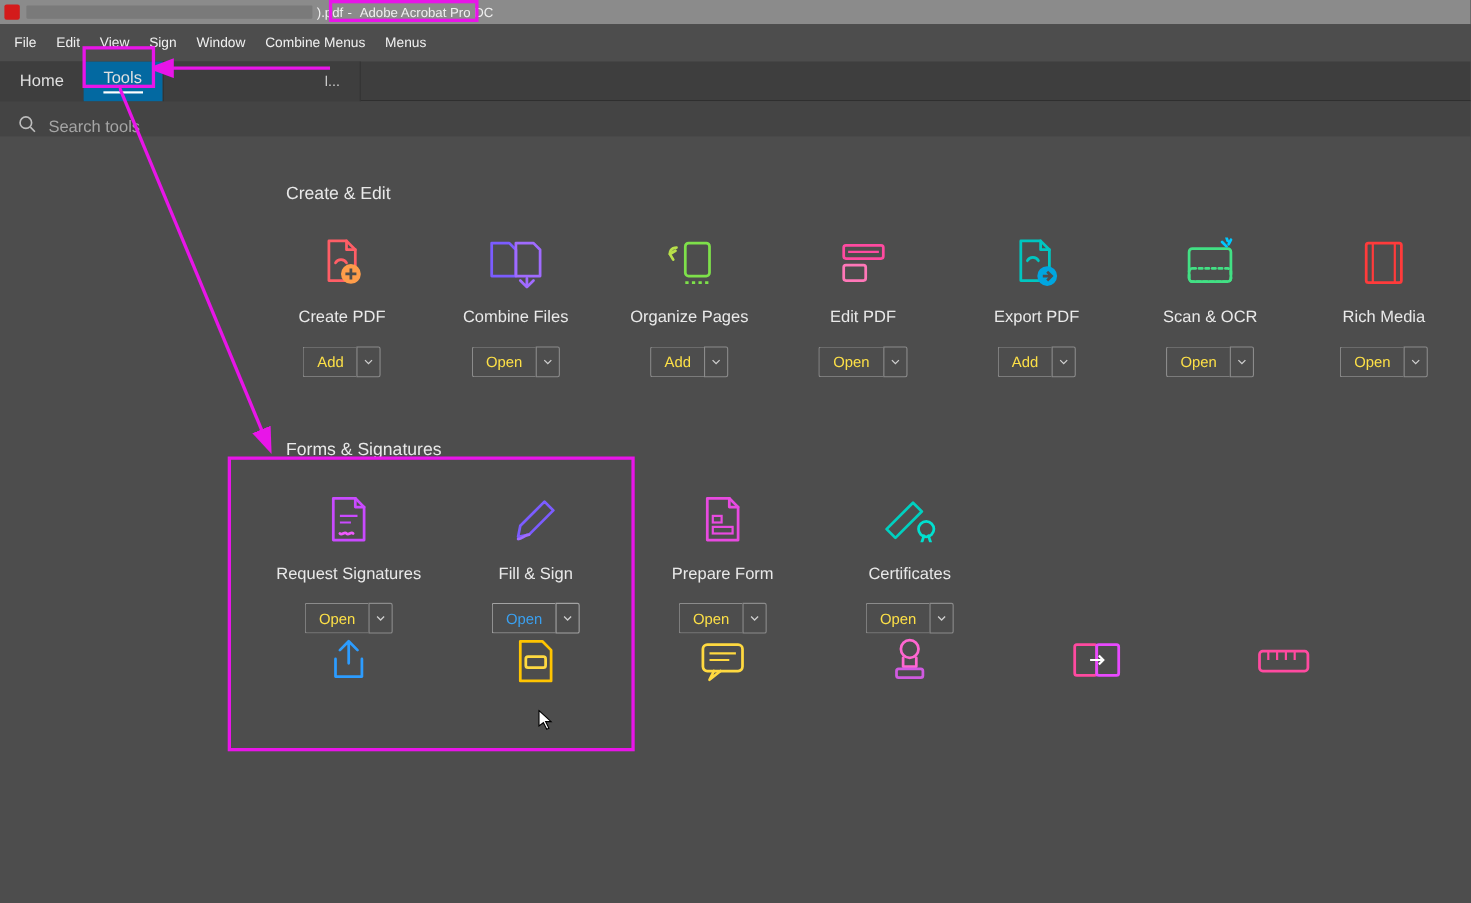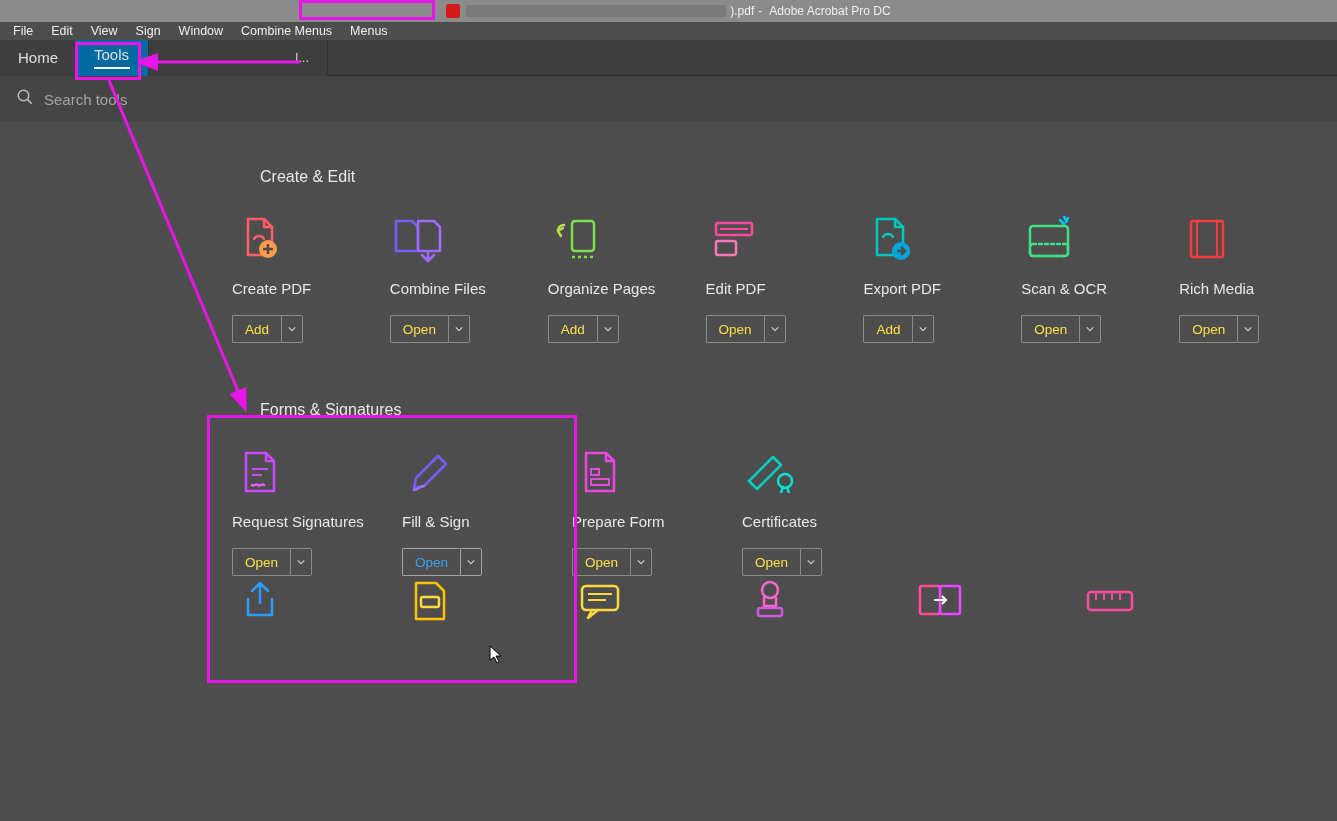--- a/index.html
+++ b/index.html
@@ -1,45 +1,45 @@
 <!DOCTYPE html>
 <html><head>
 <meta charset="utf-8">
 <style>
   * { box-sizing: border-box; margin: 0; padding: 0; }
   html, body { width: 1337px; height: 821px; overflow: hidden; font-family: "Segoe UI", Arial, sans-serif; background:#4d4d4d; }
   
-  .titlebar { height:22px; background:#8b8b8b; display:flex; align-items:center; padding:0 4px; color:#e5e5e5; font-size:12px;justify-content:center; }
+  .titlebar { height:22px; background:#8b8b8b; display:flex; align-items:center; padding:0 4px; color:#e5e5e5; font-size:12px; }
   .titlebar .app-icon { width:14px; height:14px; background:#d41b1b; border-radius:2px; position:relative; margin-right:6px; }
   .titlebar .app-icon::after { content:""; position:absolute; inset:2px; border:1px solid #fff; border-top:none; border-left:none; transform:rotate(45deg); opacity:0; }
   .titlebar .doc-area { flex:0 0 260px; height:12px; background:#7a7a7a; border-radius:1px; }
   .titlebar .pdf-ext { margin-left:4px; color:#f0f0f0; }
   .titlebar .app-name { margin-left:3px; color:#f0f0f0; }
   
-  .menubar { height:18px; background:#4d4d4d; display:flex; align-items:center; padding:0 4px; gap:0; }
+  .menubar { height:34px; background:#4d4d4d; display:flex; align-items:center; padding:0 4px; gap:0; }
   .menubar .menu-item { color:#f0f0f0; font-size:12.5px; padding:2px 9px; cursor:pointer; }
   
   .maintabs { height:36px; background:#3e3e3e; border-bottom:1px solid #2e2e2e; display:flex; align-items:center; padding:0 0; }
   .maintabs .tab { height:36px; display:flex; align-items:center; padding:0 18px; color:#e0e0e0; font-size:15px; cursor:pointer; }
   .maintabs .tab.home { background:#3e3e3e; }
   .maintabs .tab.tools { background:#0369a1; }
   .maintabs .tab.tools .underline { display:block; width:36px; height:2px; background:#fff; margin-top:4px; }
   .maintabs .tab.doc { background:#3e3e3e; border-left:1px solid #333; border-right:1px solid #333; width:180px; justify-content:flex-end; color:#cfcfcf; font-size:13px; }
   
   .searchrow { height:46px; background:#444444; display:flex; align-items:center; padding:0 16px; }
   .searchrow .search-icon { color:#bdbdbd; margin-right:10px; }
   .searchrow input { background:transparent; border:none; outline:none; color:#e0e0e0; font-size:15px; width:300px; }
   .searchrow input::placeholder { color:#a5a5a5; }
   
   .content { position:absolute; top:124px; left:0; right:0; bottom:0; background:#4d4d4d; padding:0 0 0 0; overflow:hidden; }
   .section { padding:0 0 0 0; }
   .section-title { color:#e9e9e9; font-size:16px; font-weight:400; margin:38px 0 28px 260px; }
   .section-title.first { margin-top:44px; }
   .tool-row { display:flex; gap:0; padding-left:232px; }
-  .tool { width:170px; display:flex; flex-direction:column; }
+  .tool { width:170px; display:flex; flex-direction:column; align-items:center; }
   .tool .icon { width:56px; height:50px; display:flex; align-items:center; justify-content:center; margin-bottom:16px; }
   .tool .label { color:#e9e9e9; font-size:15px; font-weight:400; margin-bottom:18px; white-space:nowrap; }
   .splitbtn { display:inline-flex; height:28px; }
   .splitbtn .main { border:1px solid #8b8b8b; border-right:none; background:transparent; color:#fde047; font-size:13.5px; padding:0 12px; display:flex; align-items:center; border-radius:2px 0 0 2px; cursor:pointer; }
   .splitbtn .arrow { border:1px solid #8b8b8b; background:transparent; color:#e5e5e5; width:22px; display:flex; align-items:center; justify-content:center; border-radius:0 2px 2px 0; cursor:pointer; }
   .splitbtn .arrow svg { width:8px; height:8px; }
   .splitbtn.hover .main { color:#3aa0f0; border-color:#a3a3a3; }
   .splitbtn.hover .arrow { border-color:#a3a3a3; }
   
   .hl { position:absolute; border:3px solid #e815e8; pointer-events:none; }

